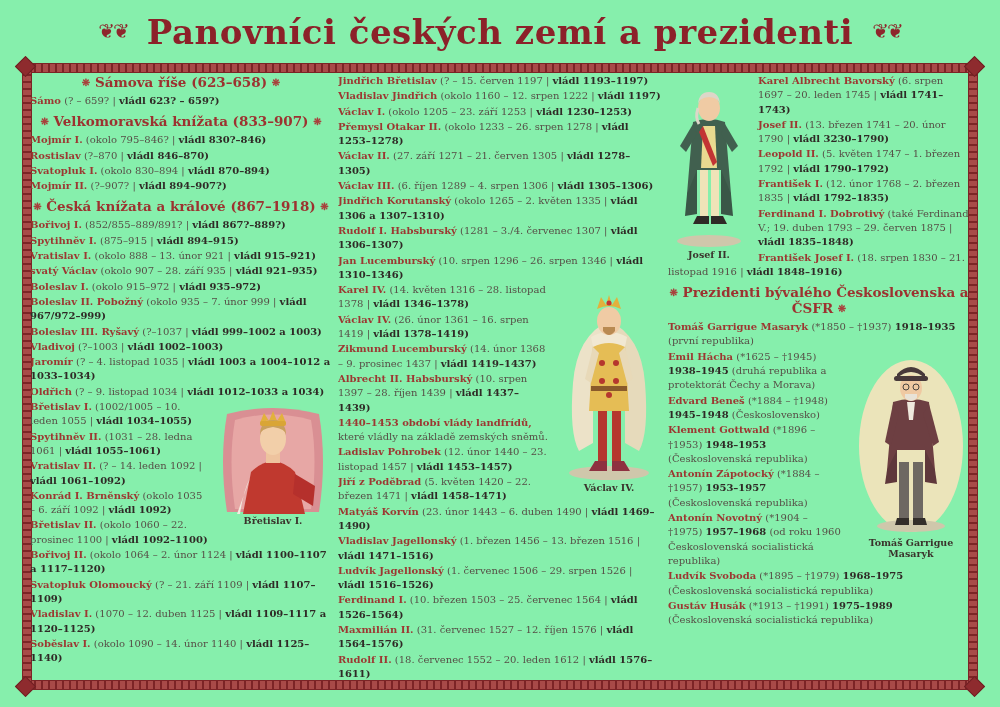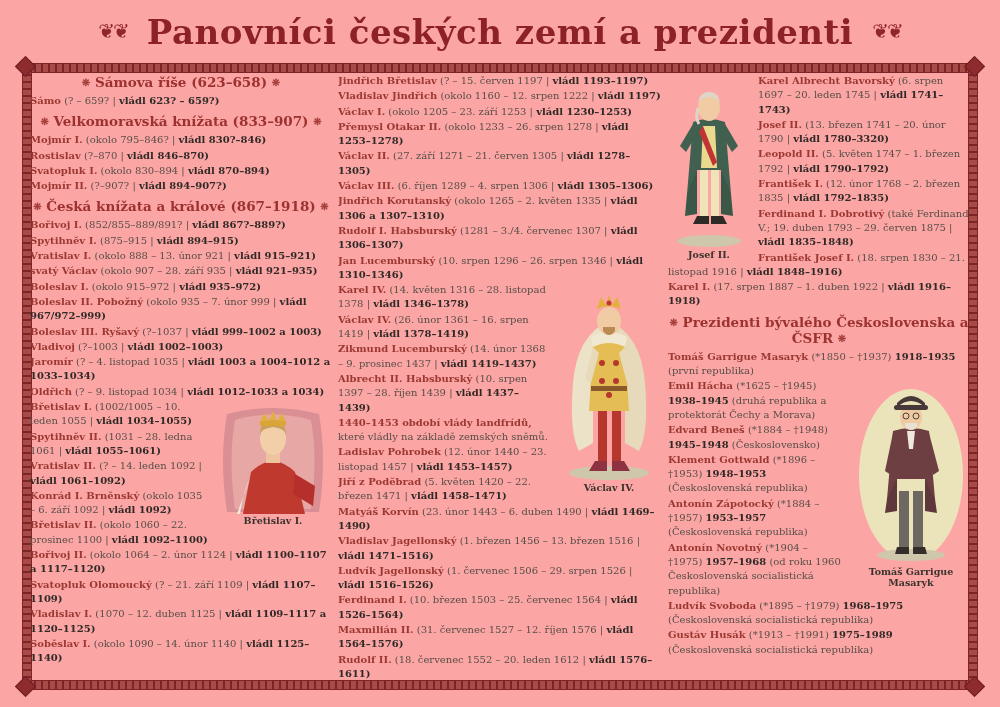--- a/index.html
+++ b/index.html
@@ -1,17 +1,17 @@
 <!DOCTYPE html>
 <html><head>
 <meta charset="utf-8">
 <style>
   html,body{margin:0;padding:0;}
   body{width:1000px;height:707px;background:#d9d2bf;font-family:"DejaVu Serif","Liberation Serif",serif;}
-  .poster{position:relative;width:1000px;height:707px;background:#fca5a5;overflow:hidden;}
+  .poster{position:relative;width:1000px;height:707px;background:#86efac;overflow:hidden;}
 
   
   .title-row{position:absolute;top:12px;left:0;width:100%;text-align:center;white-space:nowrap;}
   .title-row .orn{color:#8e262c;font-size:20px;vertical-align:6px;letter-spacing:-2px;}
   .main-title{display:inline-block;margin:0 14px;color:#8c2129;font-size:34px;font-weight:bold;letter-spacing:0.5px;}
 
   
   .frame{position:absolute;left:22px;top:63px;width:956px;height:627px;pointer-events:none;}
   .edge{position:absolute;}
   .edge-top,.edge-bottom{left:0;right:0;height:8px;
@@ -183,26 +183,25 @@
       <rect x="41" y="94" width="8" height="46" fill="#efe3b8"></rect>
       <path d="M27 140 L39 140 L39 148 L23 148Z" fill="#2e2a26"></path>
       <path d="M41 140 L53 140 L57 148 L41 148Z" fill="#2e2a26"></path>
       <ellipse cx="39" cy="32" rx="11" ry="13" fill="#f0cba4"></ellipse>
       <path d="M28 28 Q29 16 39 16 Q49 16 50 28 Q49 22 39 21 Q29 22 28 28Z" fill="#ddd6c8"></path>
       <path d="M28 32 Q25 42 29 48" stroke="#ddd6c8" stroke-width="3" fill="none"></path>
     </svg>
   <figcaption class="figcap">Josef II.</figcaption>
         </figure>
         <div class="entry"><span class="nm">Karel Albrecht Bavorský</span><span class="pl"> (6. srpen 1697 – 20. leden 1745 | </span><span class="bd">vládl 1741–1743)</span></div>
-        <div class="entry"><span class="nm">Josef II.</span><span class="pl"> (13. březen 1741 – 20. únor 1790 | </span><span class="bd">vládl 1780–3320)</span></div>
+        <div class="entry"><span class="nm">Josef II.</span><span class="pl"> (13. březen 1741 – 20. únor 1790 | </span><span class="bd">vládl 3230–1790)</span></div>
         <div class="entry"><span class="nm">Leopold II.</span><span class="pl"> (5. květen 1747 – 1. březen 1792 | </span><span class="bd">vládl 1790–1792)</span></div>
         <div class="entry"><span class="nm">František I.</span><span class="pl"> (12. únor 1768 – 2. březen 1835 | </span><span class="bd">vládl 1792–1835)</span></div>
         <div class="entry"><span class="nm">Ferdinand I. Dobrotivý</span><span class="pl"> (také Ferdinand V.; 19. duben 1793 – 29. červen 1875 | </span><span class="bd">vládl 1835–1848)</span></div>
         <div class="entry"><span class="nm">František Josef I.</span><span class="pl"> (18. srpen 1830 – 21. listopad 1916 | </span><span class="bd">vládl 1848–1916)</span></div>
-        <div class="entry"><span class="nm">Karel I.</span><span class="pl"> (17. srpen 1887 – 1. duben 1922 | </span><span class="bd">vládl 1916–1918)</span></div>
         <div class="sec-h"><span class="deco">❋</span><span> Prezidenti bývalého Československa a ČSFR </span><span class="deco">❋</span></div>
         <div class="entry"><span class="nm">Tomáš Garrigue Masaryk</span><span class="pl"> (*1850 – †1937) </span><span class="bd">1918–1935</span><span class="pl"> (první republika)</span></div>
         <figure class="fig fr" style="width: 118px;">
     <svg width="112" height="184" viewBox="0 0 112 184">
       <ellipse cx="56" cy="94" rx="52" ry="86" fill="#ebe4ba"></ellipse>
       <ellipse cx="56" cy="174" rx="34" ry="6" fill="#cfc7ab"></ellipse>
       <path d="M38 50 Q56 44 74 50 L80 118 L70 122 L70 98 L42 98 L42 122 L32 118Z" fill="#6d3f42"></path>
       <path d="M32 118 L42 98 L42 130 L30 132Z" fill="#5f383b"></path>
       <path d="M80 118 L70 98 L70 130 L82 132Z" fill="#5f383b"></path>
       <path d="M38 52 L30 90 L36 94 L44 62Z" fill="#6d3f42"></path>

